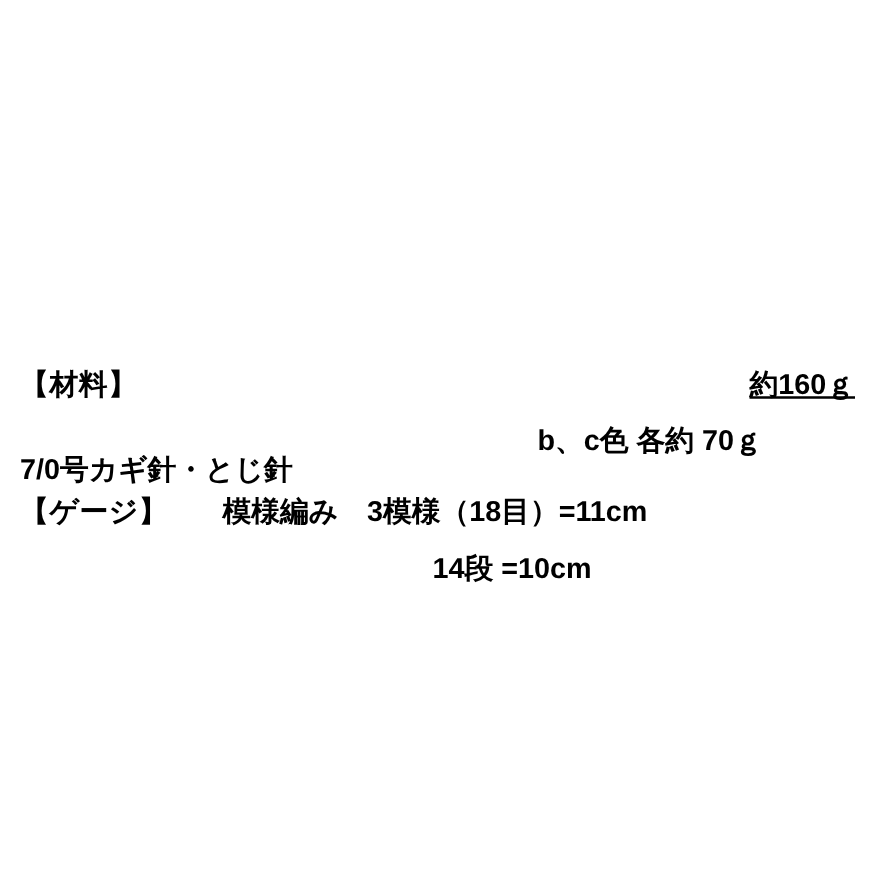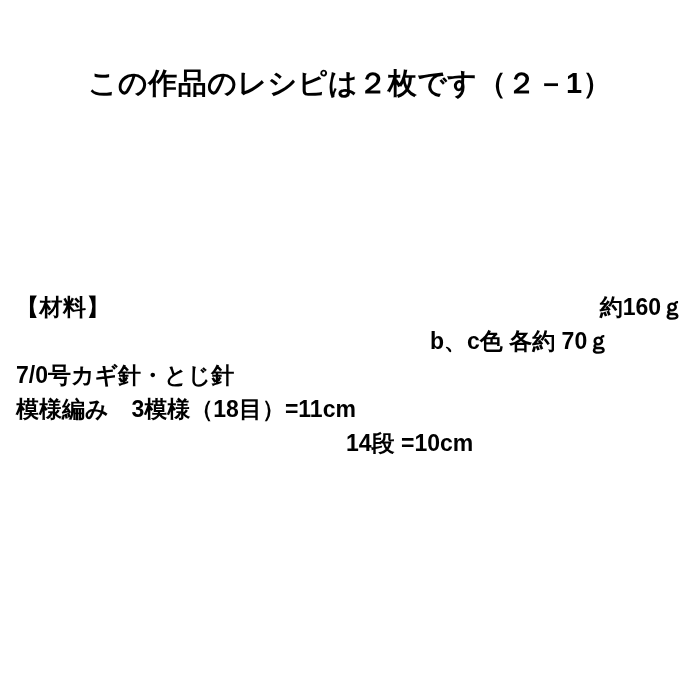--- a/index.html
+++ b/index.html
@@ -57,24 +57,25 @@
     position: relative;
   }
   .val-main {
     display: inline-block;
   }
   .val-right {
     position: absolute;
     right: 4px;
     top: 0;
     white-space: nowrap;
+    text-decoration: underline;
   }
   .subrow {
     display: flex;
-    align-items: flex-start;
+    align-items: flex-end;
     white-space: nowrap;
     height: 34px;
   }
   .subrow .pad {
     width: 162px;
     flex: 0 0 162px;
   }
   .subrow .indent-a {
     width: 252px;
     flex: 0 0 252px;
@@ -85,21 +86,20 @@
   }
   .tight {
     letter-spacing: 0px;
   }
 </style>
 </head>
 <body>
 
 <div class="page">
 
-  <div class="title">この作品のレシピは２枚です（２－1）</div>
 
   <div class="spec-block">
 
     <div class="row">
       <div class="label">【材料】</div>
       <div class="value">
         <span class="val-right">約160ｇ</span>
       </div>
     </div>
     <div class="subrow">
@@ -108,20 +108,21 @@
       <div class="tight">b、c色 各約  70ｇ</div>
     </div>
 
     <div class="row">
       <div class="value">
         <span class="val-main">7/0号カギ針・とじ針</span>
       </div>
     </div>
 
     <div class="row">
+      <div class="label">【ゲージ】</div>
       <div class="value">
         <span class="val-main">模様編み　3模様（18目）=11cm</span>
       </div>
     </div>
     <div class="subrow">
       <div class="pad"></div>
       <div class="indent-b"></div>
       <div class="tight">14段 =10cm</div>
     </div>
 

